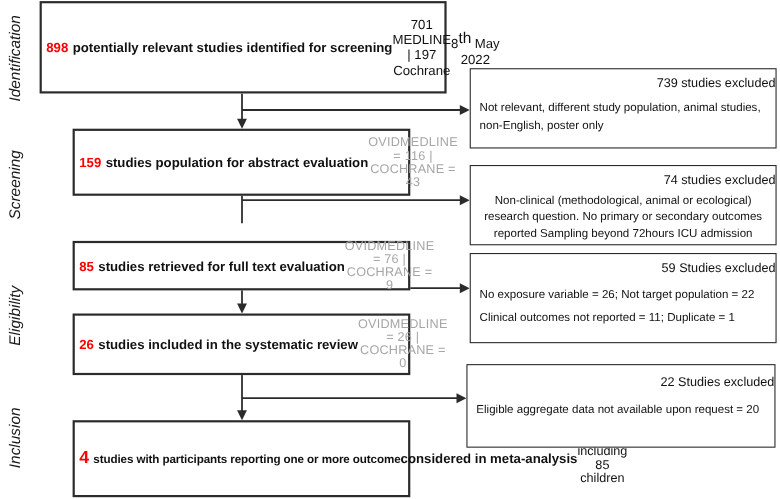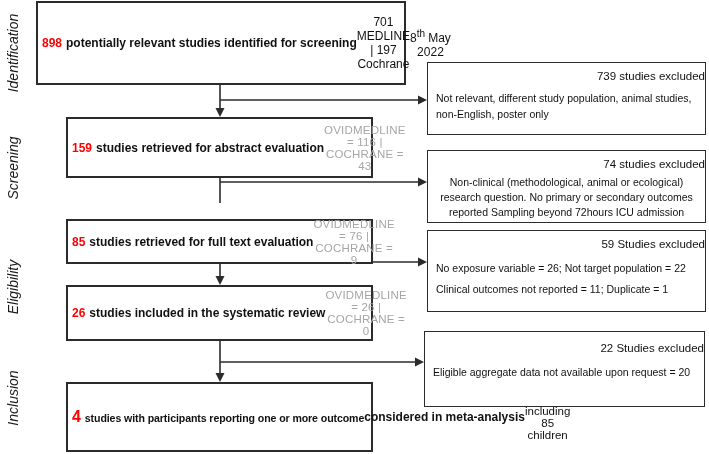--- a/index.html
+++ b/index.html
@@ -17,21 +17,21 @@
     border:2px solid #2b2b2b; text-align:center;
     display:flex; flex-direction:row; justify-content:space-evenly; align-items:center;
     padding:2px 4px;
   }
   .headline { font-weight:bold; font-size:12px; white-space:nowrap; }
   .headline-sm { font-weight:bold; font-size:10.6px; white-space:nowrap; letter-spacing:-0.1px; }
   .count { color:#ff0000; margin-right:4px; }
   .count-big { color:#ff0000; margin-right:4px; font-size:16px; }
   .plainline { font-size:12px; }
   .muted { color:#a6a6a6; font-size:11.5px; letter-spacing:0.2px; }
-  .date sup { font-size:10px; }
+  .date sup { font-size:14px; }
   .date .rest { margin-left:3px; }
   .note { font-size:11.5px; }
   .excl-box { border:1.5px solid #2b2b2b; }
   .excl-title { text-align:right; font-size:11.5px; margin-top:7px; }
   .excl-text { font-size:10.5px; line-height:1.5; margin:9px 8px 0 8px; }
   .excl-text.center { text-align:center; margin-top:5px; line-height:1.45; }
   .excl-line { font-size:10.5px; margin:12px 8px 0 8px; }
   .excl-line.second { margin-top:9px; }
 </style>
 </head>
@@ -72,21 +72,21 @@
       <span class="count">898</span><span>potentially relevant studies identified for screening</span>
     </div>
     <div class="plainline">701 MEDLINE | 197 Cochrane</div>
     <div class="plainline date">
       <span>8</span><sup>th</sup><span class="rest">May 2022</span>
     </div>
   </div>
 
   <div class="box main-box" style="left:66px; top:117px; width:307px; height:61px;">
     <div class="headline">
-      <span class="count">159</span><span>studies retrieved for abstract evaluation</span>
+      <span class="count">159</span><span>studies population for abstract evaluation</span>
     </div>
     <div class="muted">OVIDMEDLINE = 116 | COCHRANE = 43</div>
   </div>
 
   <div class="box main-box" style="left:66px; top:219px; width:307px; height:45px;">
     <div class="headline">
       <span class="count">85</span><span>studies retrieved for full text evaluation</span>
     </div>
     <div class="muted">OVIDMEDLINE = 76 | COCHRANE = 9</div>
   </div>

